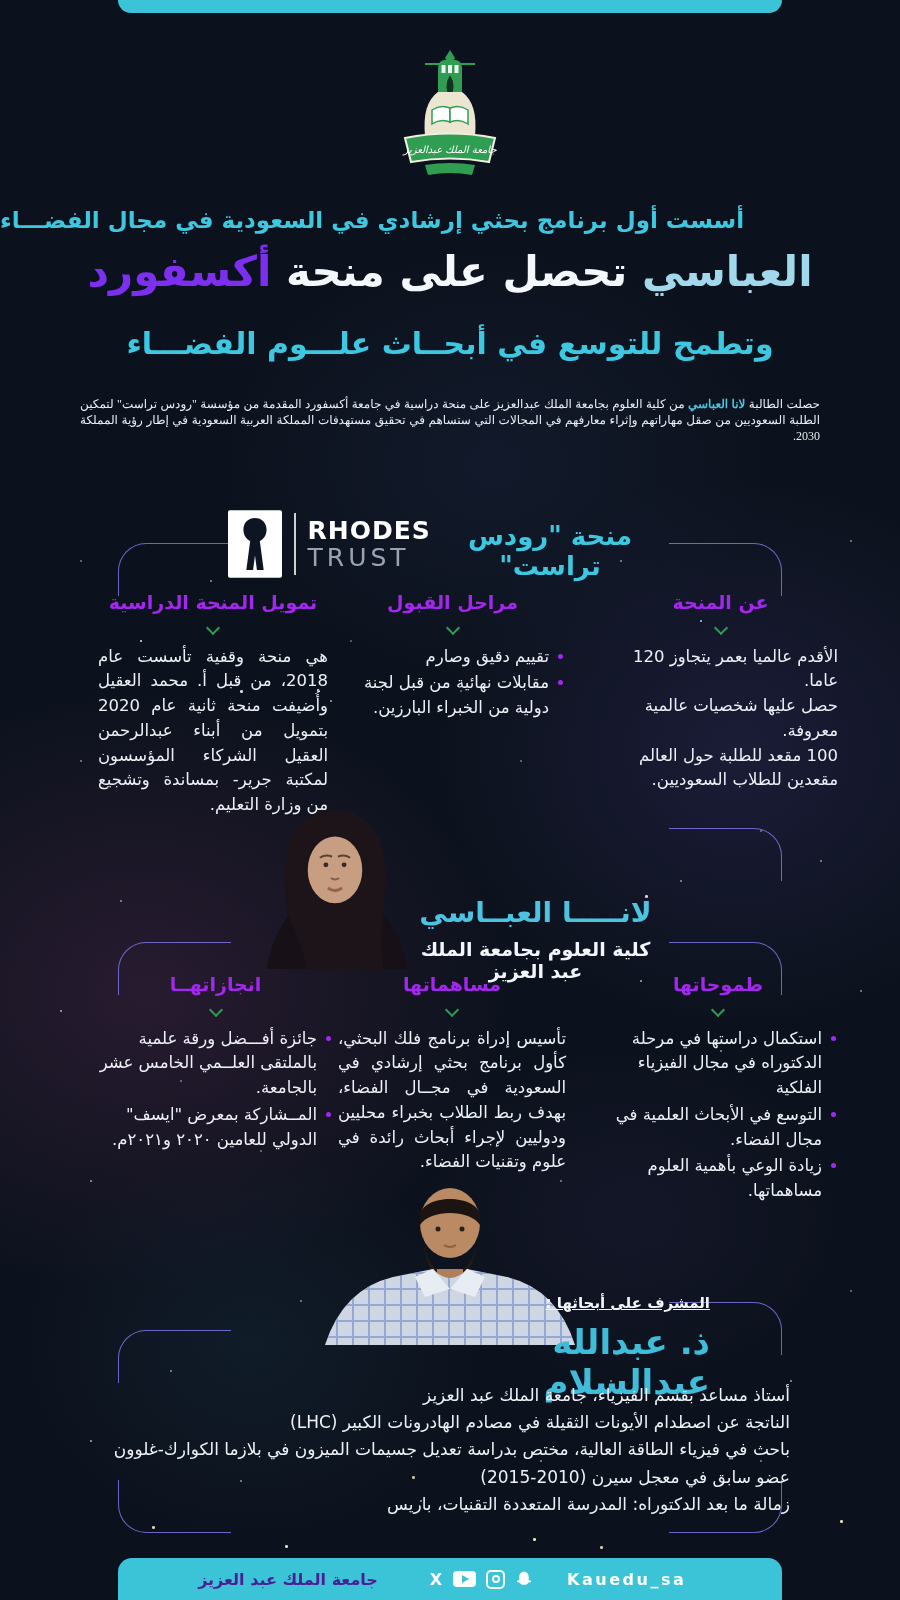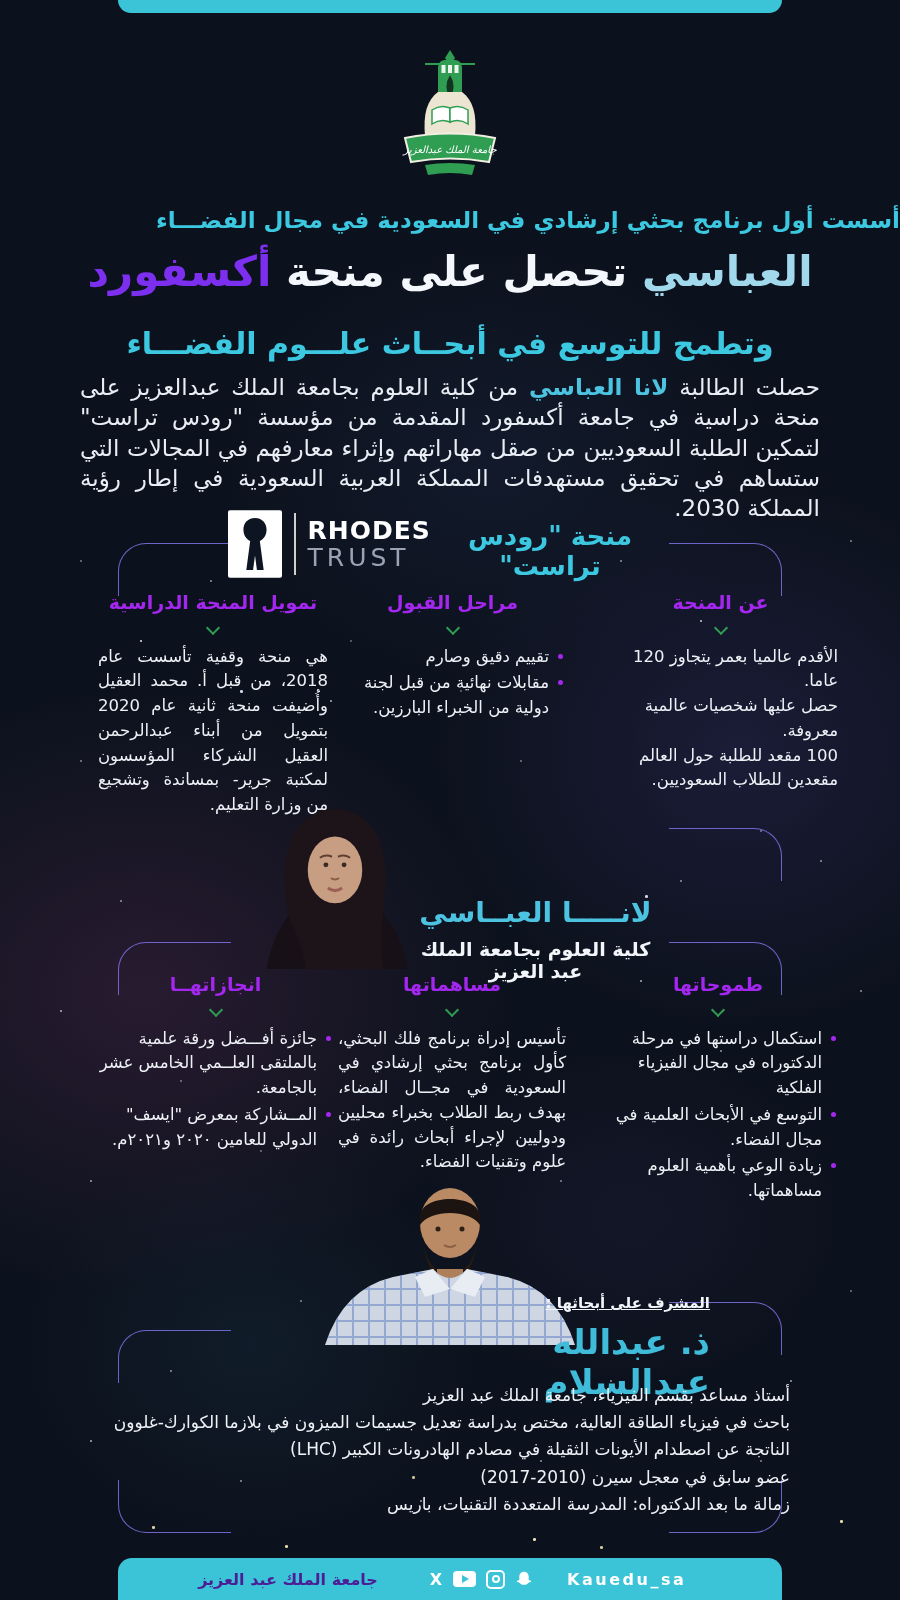--- a/index.html
+++ b/index.html
@@ -37,26 +37,26 @@
   
   .topbar{left:118px;top:0;width:664px;height:13px;background:#3bc3d8;border-radius:0 0 14px 14px;}
   .footer{left:118px;top:1558px;width:664px;height:42px;background:#3bc3d8;border-radius:14px 14px 0 0;}
   
   .br{position:absolute;width:112px;height:52px;border:0 solid rgba(125,116,232,.85);}
   .br.tl{border-top-width:1.5px;border-left-width:1.5px;border-top-left-radius:28px;}
   .br.tr{border-top-width:1.5px;border-right-width:1.5px;border-top-right-radius:28px;}
   .br.bl{border-bottom-width:1.5px;border-left-width:1.5px;border-bottom-left-radius:28px;}
   .br.brr{border-bottom-width:1.5px;border-right-width:1.5px;border-bottom-right-radius:28px;}
   
-  .kicker{left:0;top:207px;width:100%;text-align:right;color:#3cc8e0;font-size:23px;font-weight:700;}
+  .kicker{left:0;top:207px;width:100%;text-align:left;color:#3cc8e0;font-size:23px;font-weight:700;}
   .mainline{left:0;top:247px;width:100%;text-align:center;font-size:42px;font-weight:800;color:#f4f7fb;}
   .mainline .who{color:#a2d8ec;}
   .mainline .oxford{color:#7d2ff0;}
   .subline{left:0;top:326px;width:100%;text-align:center;color:#3cc8e0;font-size:30px;font-weight:800;}
-  .intro{left:80px;top:372px;width:740px;color:#e9edf4;font-size:23px;line-height:1.32;text-align:justify;font-weight:500;}
+  .intro{left:80px;top:397px;width:740px;color:#e9edf4;font-size:12px;line-height:1.32;text-align:justify;font-weight:500;font-family:Liberation Serif, serif;}
   .intro .hl{color:#4cc3e0;font-weight:700;}
   
   .sec-title{color:#3cc8e0;font-size:26px;font-weight:800;}
   .rhodes-title{left:425px;top:521px;width:250px;text-align:center;}
   .rlogo{left:228px;top:506px;height:76px;display:flex;align-items:center;gap:12px;direction:ltr;}
   .rlogo .div{width:1.5px;height:62px;background:rgba(255,255,255,.8);}
   .rlogo .wordmark{color:#fff;font-size:25px;font-weight:700;letter-spacing:1px;line-height:1.1;}
   .rlogo .trust{color:#9aa3b4;font-weight:400;letter-spacing:4px;}
   
   .col{position:absolute;color:#eef1f6;font-size:16.5px;line-height:1.5;}
@@ -240,23 +240,23 @@
     </svg>
   </div>
 
   <div class="abs sup-block">
     <div class="sup-label">المشرف على أبحاثها :</div>
     <div class="sup-name">ذ. عبدالله عبدالسلام</div>
   </div>
 
   <div class="abs sup-bio">
     <div>أستاذ مساعد بقسم الفيزياء، جامعة الملك عبد العزيز</div>
+    <div>الناتجة عن اصطدام الأيونات الثقيلة في مصادم الهادرونات الكبير (LHC)</div>
     <div>باحث في فيزياء الطاقة العالية، مختص بدراسة تعديل جسيمات الميزون في بلازما الكوارك-غلوون</div>
-    <div>الناتجة عن اصطدام الأيونات الثقيلة في مصادم الهادرونات الكبير (LHC)</div>
-    <div>عضو سابق في معجل سيرن (2010-2017)</div>
+    <div>عضو سابق في معجل سيرن (2010-2015)</div>
     <div>زمالة ما بعد الدكتوراه: المدرسة المتعددة التقنيات، باريس</div>
   </div>
 
   <div class="abs footer">
     <div class="f-uni">جامعة الملك عبد العزيز</div>
     <div class="f-soc">
       <span class="xmark">X</span>
       <span class="yt"></span>
       <span class="ig"></span>
       <svg width="18" height="18" viewBox="0 0 20 20">

